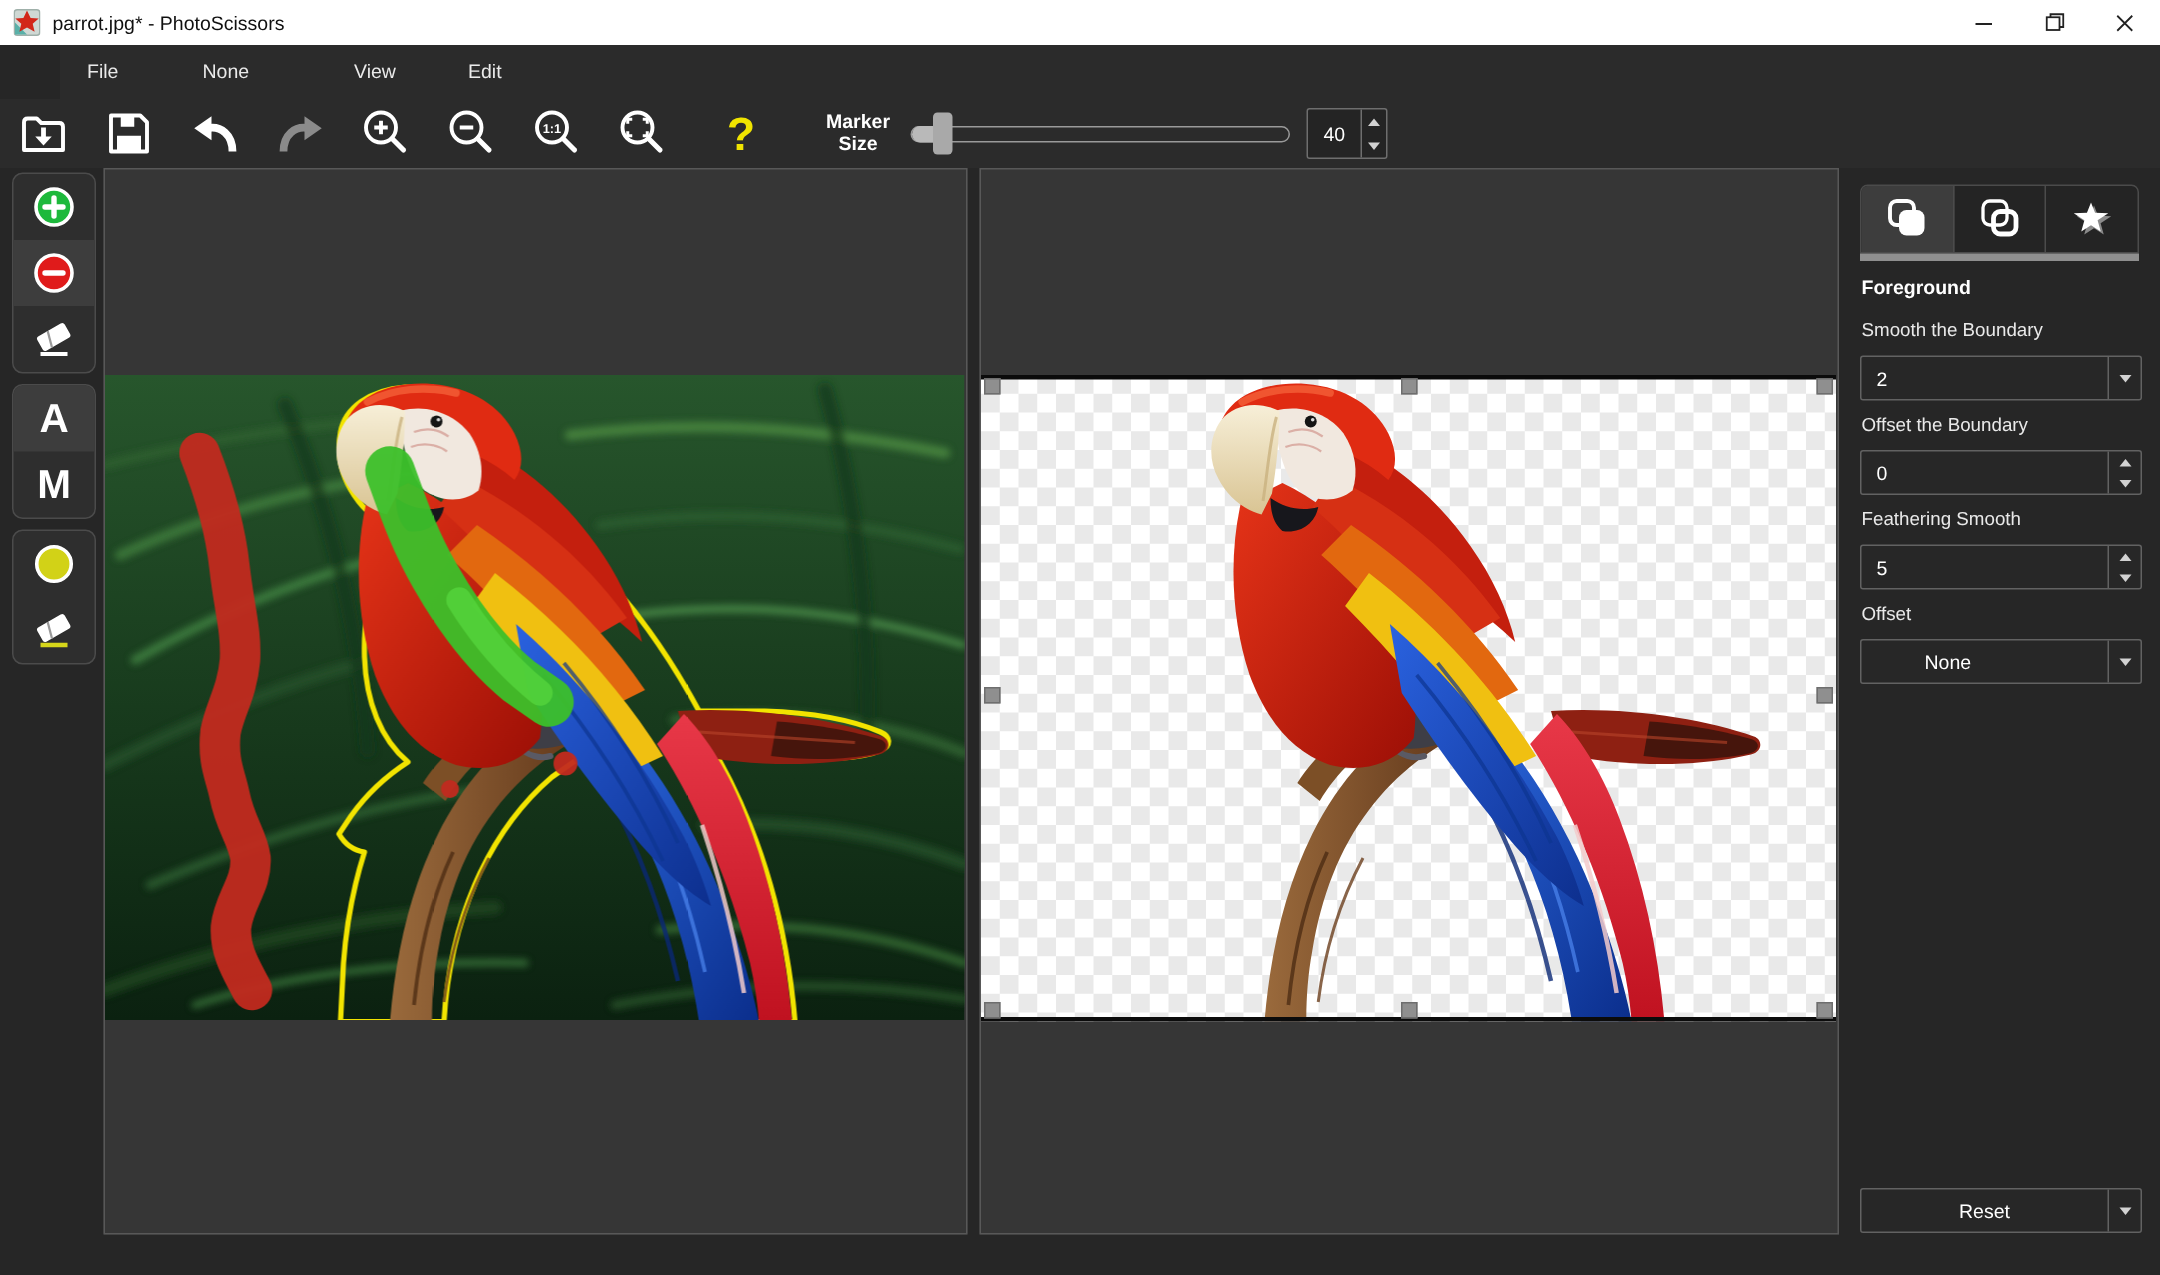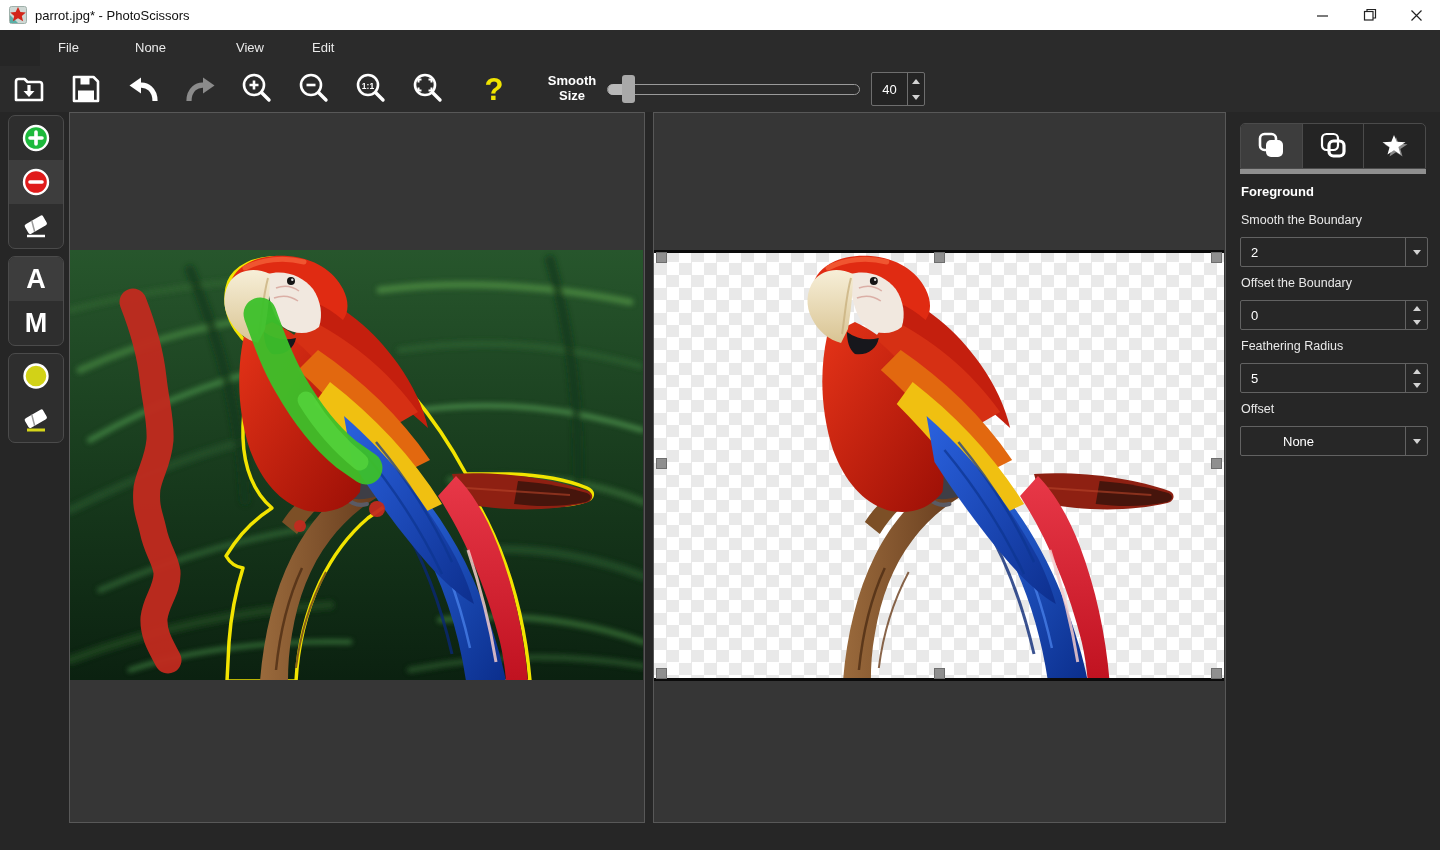--- a/index.html
+++ b/index.html
@@ -274,21 +274,21 @@
   <div class="tb-btn">
     <svg width="34" height="34" viewBox="0 0 34 34">
       <circle cx="14" cy="13" r="10" fill="none" stroke="#fff" stroke-width="2.6"></circle>
       <path d="M21.5 20.5 L29 28" stroke="#fff" stroke-width="3.4" stroke-linecap="round"></path>
       <path d="M10.5 7.5 H7.5 V10.5 M17.5 7.5 H20.5 V10.5 M10.5 18.5 H7.5 V15.5 M17.5 18.5 H20.5 V15.5" fill="none" stroke="#fff" stroke-width="2"></path>
     </svg>
   </div>
   <div class="tb-btn" style="margin-left:9px">
     <span class="help-glyph">?</span>
   </div>
-  <div class="marker-label">Smooth Size</div>
+  <div class="marker-label">Marker Size</div>
   <div class="slider">
     <div class="slider-groove"></div>
     <div class="slider-fill"></div>
     <div class="slider-handle"></div>
   </div>
   <div class="spinbox">
     <div class="spin-value">40</div>
     <div class="spin-arrows">
       <div>
           <span class="arr-up"></span>
@@ -459,35 +459,41 @@
       <div class="fctl">
         <div>
             <span class="arr-up"></span>
           </div>
         <div>
             <span class="arr-dn"></span>
           </div>
       </div>
     </div>
 
-    <div class="fieldlabel lbl3">Feathering Radius</div>
+    <div class="fieldlabel lbl3">Feathering Smooth</div>
     <div class="fbox fb3">
       <div class="fvalue">5</div>
       <div class="fctl">
         <div>
             <span class="arr-up"></span>
           </div>
         <div>
             <span class="arr-dn"></span>
           </div>
       </div>
     </div>
 
     <div class="fieldlabel lbl4">Offset</div>
     <div class="fbox fb4">
       <div class="fvalue">None</div>
       <div class="fctl single">
           <span class="arr-dn"></span>
         </div>
     </div>
 
+    <div class="reset-btn">
+      <div class="reset-label">Reset</div>
+      <div class="fctl single">
+          <span class="arr-dn"></span>
+        </div>
+    </div>
   </div>
 </div>
 
 </body></html>

